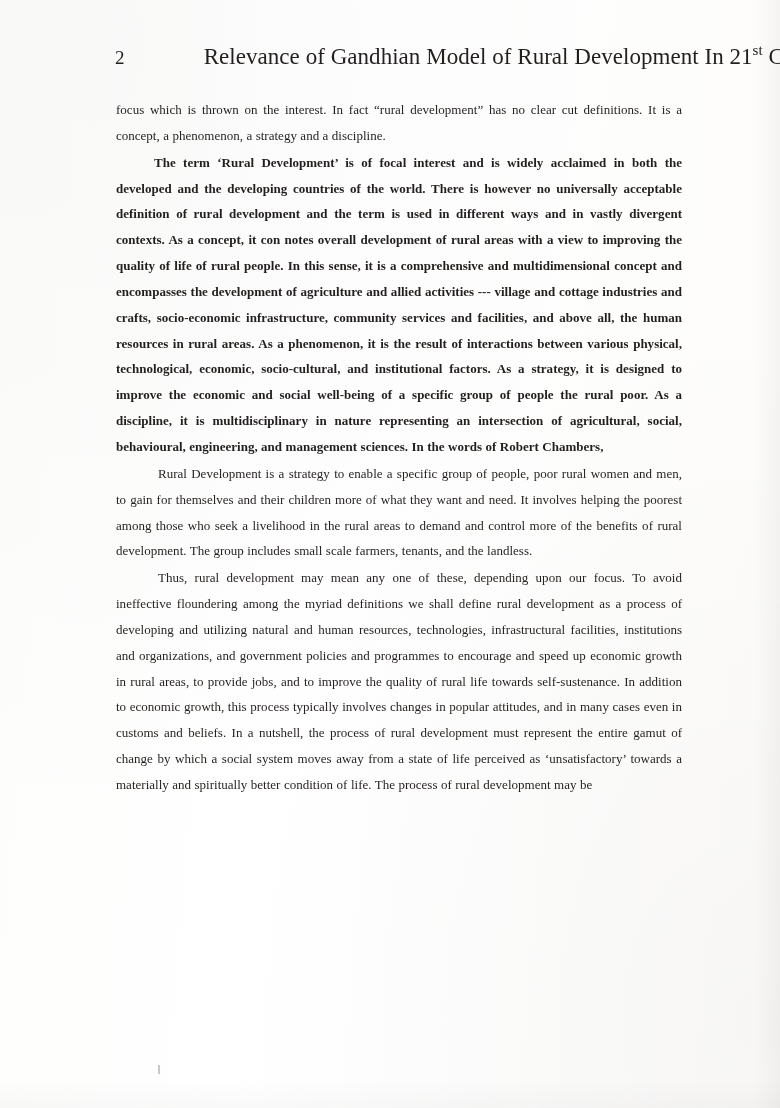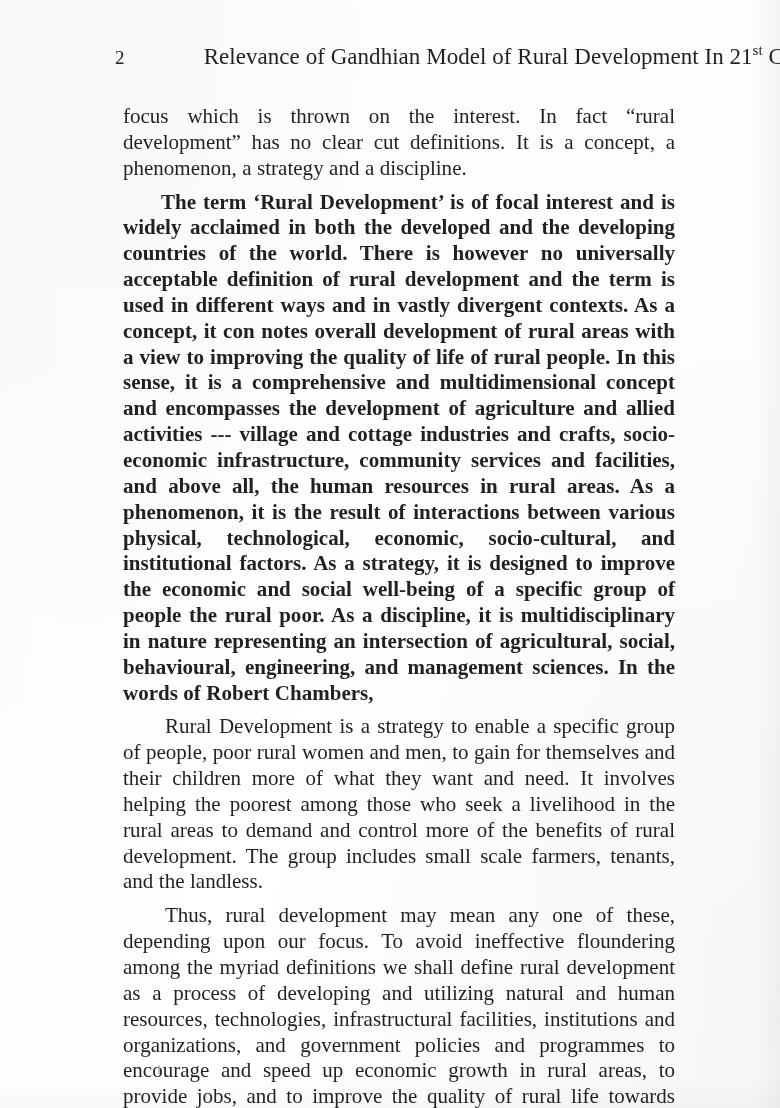--- a/index.html
+++ b/index.html
@@ -65,22 +65,22 @@
   }
 
   
   .body-text {
     position: absolute;
     left: 0;
     top: 96px;
     width: 568px;
   }
   p.para {
-    margin: 8px;
-    font-size: 21px;
+    margin: 1px;
+    font-size: 13px;
     line-height: 25.85px;
     text-align: justify;
     text-justify: inter-word;
     letter-spacing: 0.01px;
     word-spacing: 0.2px;
     hyphens: none;
   }
   p.indent {
     text-indent: 38px;
     font-weight: bold;

